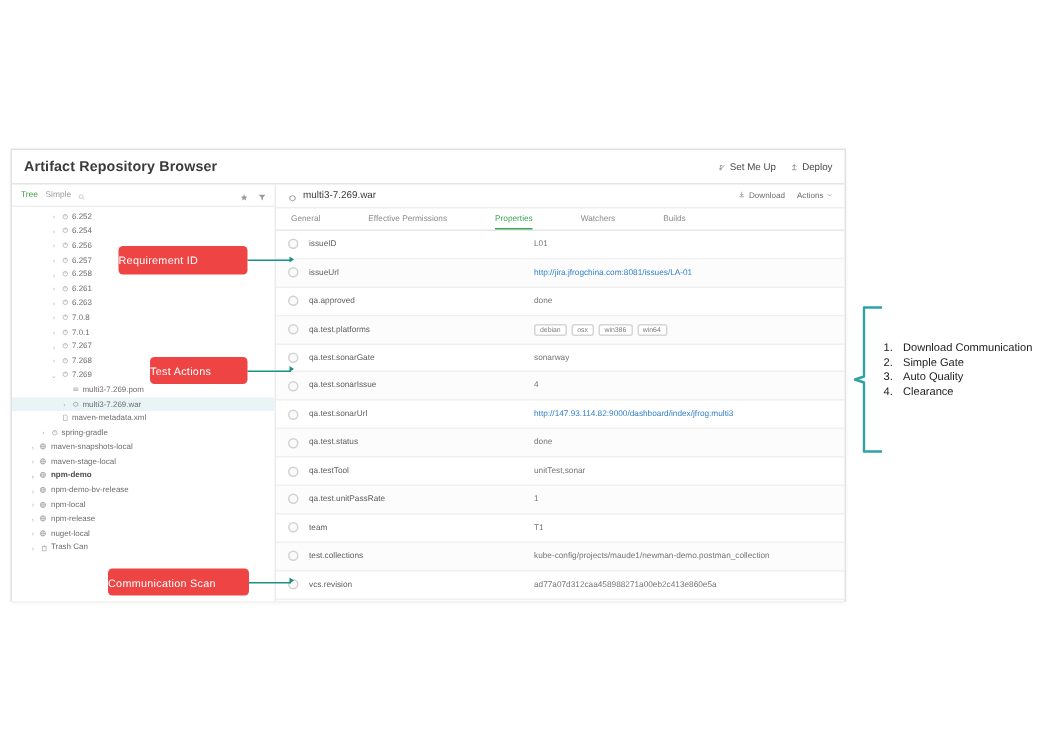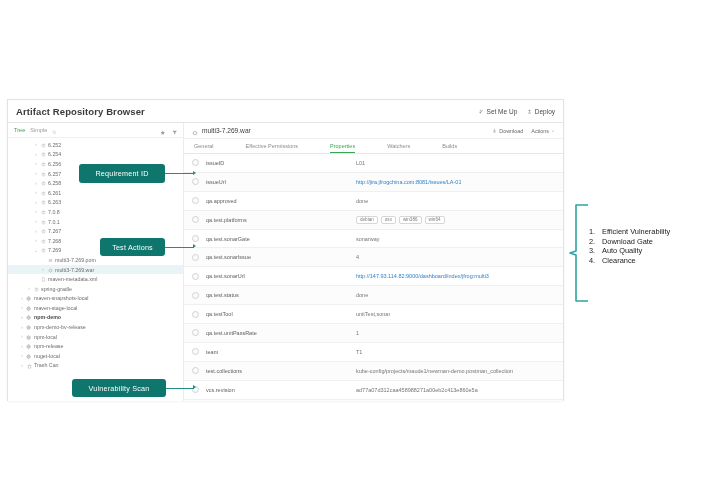--- a/index.html
+++ b/index.html
@@ -85,22 +85,22 @@
   .pval{ font-size:5.5px; color:#757575; white-space:nowrap; overflow:hidden; }
   .pval.link{ color:#2f7fc9; }
   .chips{ display:flex; gap:3px; }
   .chip{
     border:1px solid #d6d6d6; border-radius:2px; padding:0.5px 3px;
     font-size:4.6px; color:#7d7d7d; background:#fff;
   }
 
   
   .callout{
-    position:absolute; background:#0f766e; color:#fff; border-radius:3px;
-    font-size:7.2px; display:flex; align-items:center; justify-content:center;
+    position:absolute; background:#ef4444; color:#fff; border-radius:3px;
+    font-size:7.2px; display:flex; align-items:center; justify-content:flex-start;
     letter-spacing:.2px; white-space:nowrap; z-index:9;
   }
   .cline{ position:absolute; height:1.2px; background:#1d8f84; z-index:8; }
   .carrow{
     position:absolute; width:0; height:0; z-index:8;
     border-top:2.6px solid transparent; border-bottom:2.6px solid transparent;
     border-left:3.6px solid #1d8f84;
   }
 
   
@@ -486,37 +486,37 @@
 <div class="cline" style="left:165px; top:173px; width:29px;"></div>
 <div class="carrow" style="left:193px; top:170.6px;"></div>
 
 <div class="callout" style="left:100px; top:238px; width:65px; height:18px;">
   <span>Test Actions</span>
 </div>
 <div class="cline" style="left:165px; top:246.5px; width:29px;"></div>
 <div class="carrow" style="left:193px; top:244.1px;"></div>
 
 <div class="callout" style="left:72px; top:379px; width:94px; height:18px;">
-  <span>Vulnerability Scan</span>
+  <span>Communication Scan</span>
 </div>
 <div class="cline" style="left:165px; top:387.5px; width:29px;"></div>
 <div class="carrow" style="left:193px; top:385.1px;"></div>
 
 <svg class="bracket" style="left:568px; top:203px;" width="24" height="100" viewBox="0 0 24 100">
   <path d="M20 2 L8 2 L8 48 L2 50 L8 52 L8 98 L20 98" stroke="#2fa3a3" stroke-width="1.6" fill="none" stroke-linejoin="round"></path>
 </svg>
 
 <div class="notes">
       <div class="note">
         <span class="note-num">1.</span>
-        <span class="note-txt">Efficient Vulnerability</span>
+        <span class="note-txt">Download Communication</span>
       </div>
       <div class="note">
         <span class="note-num">2.</span>
-        <span class="note-txt">Download Gate</span>
+        <span class="note-txt">Simple Gate</span>
       </div>
       <div class="note">
         <span class="note-num">3.</span>
         <span class="note-txt">Auto Quality</span>
       </div>
       <div class="note">
         <span class="note-num">4.</span>
         <span class="note-txt">Clearance</span>
       </div>
     </div>

